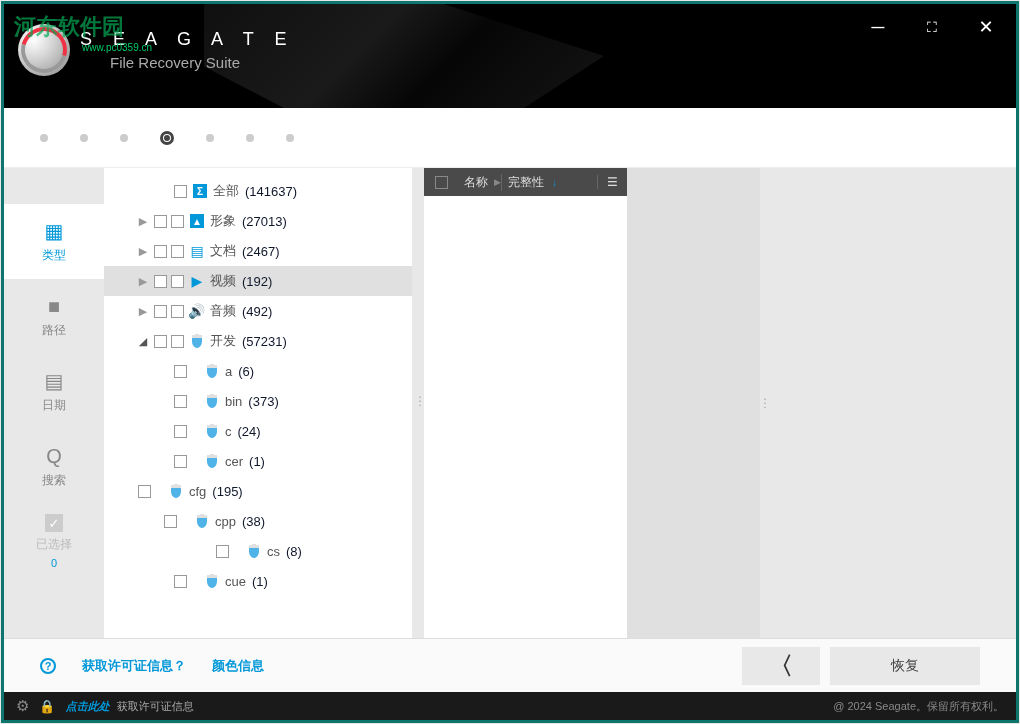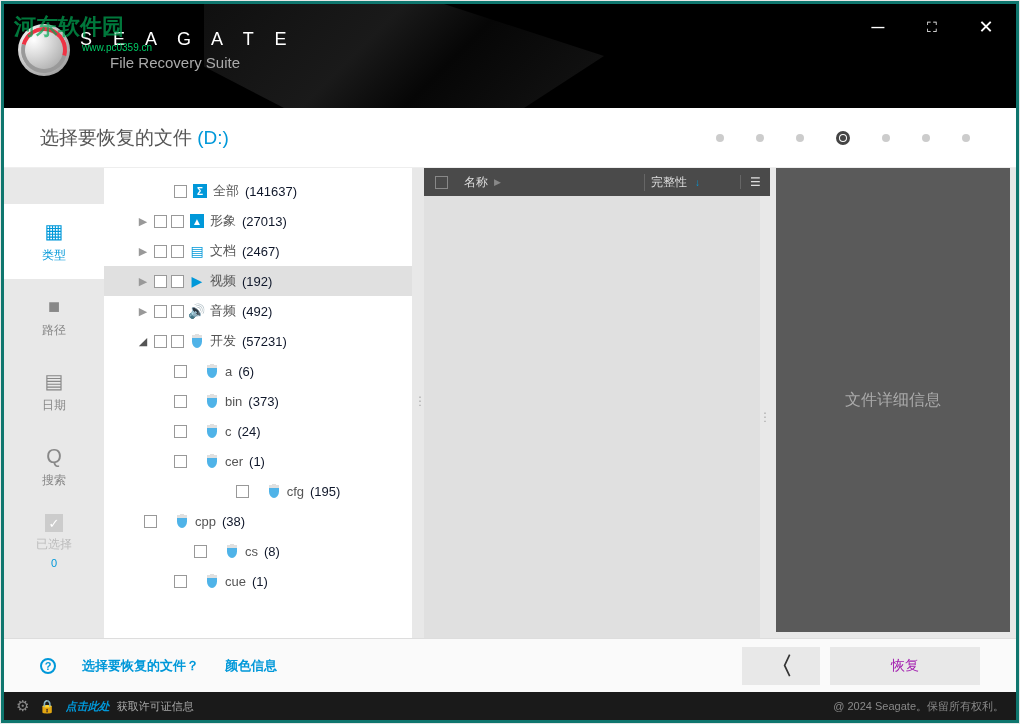--- a/index.html
+++ b/index.html
@@ -55,42 +55,42 @@
 .icon-doc { color: #0098d9; }
 .icon-video { color: #0098d9; }
 .icon-audio { color: #0098d9; }
 .flask { width:10px; height:14px; position:relative; display:inline-block; }
 .flask::before { content:''; position:absolute; top:0; left:3px; width:4px; height:5px; background:#e0e0e0; }
 .flask::after { content:''; position:absolute; bottom:0; left:0; width:10px; height:10px; background:#4fb3e8; border-radius:0 0 50% 50%; border-top:3px solid #e0e0e0; }
 
 .splitter { width: 12px; background: #e8e8e8; position: relative; cursor: col-resize; }
 .splitter::after { content: '⋮'; position: absolute; left: 2px; top: 48%; color: #aaa; font-size: 12px; }
 
-.list-panel { width: 346px; background: #fff; display: flex; flex-direction: column; }
+.list-panel { width: 346px; background: #fff; display: flex; flex-direction: row; }
 .list-header { height: 28px; background: #4a4a4a; display: flex; align-items: center; color: #ddd; font-size: 12px; }
 .lh-check { width: 34px; display: flex; align-items: center; justify-content: center; }
 .lh-check .checkbox { border-color: #888; background: #4a4a4a; }
 .lh-name { flex: 1; padding-left: 6px; display: flex; align-items: center; gap: 6px; }
 .lh-integ { width: 96px; display: flex; align-items: center; gap: 8px; padding-left: 6px; border-left: 1px solid #666; }
 .lh-menu { width: 30px; display: flex; align-items: center; justify-content: center; border-left: 1px solid #666; }
 .sort-arr { color: #0098d9; font-size: 10px; }
 .list-body { flex: 1; background: #e0e0e0; position: relative; }
 .list-splitter { width: 10px; background: #e8e8e8; height: 100%; position: absolute; right: 0; top: 0; cursor: col-resize; display:flex; align-items:center; justify-content:center; color:#aaa; font-size:12px; }
 
 .preview-col { flex: 1; display: flex; flex-direction: column; gap: 6px; padding-right: 6px; padding-bottom: 6px; margin-left: 6px; }
 .preview-top { flex: 1.7; background: #8a8a8a; display: flex; flex-direction: column; align-items: center; justify-content: center; color: #444; font-size: 16px; line-height: 1.7; }
 .preview-bottom { flex: 1; background: #5a5a5a; display: flex; align-items: center; justify-content: center; color: #aaa; font-size: 16px; }
 
 
 .footer1 { height: 54px; background: #fafafa; display: flex; align-items: center; padding: 0 36px; justify-content: space-between; border-top: 1px solid #ddd; }
 .help-links { display: flex; align-items: center; gap: 26px; color: #0098d9; font-size: 13px; }
 .help-icon { width: 16px; height: 16px; border-radius: 50%; border: 2px solid #0098d9; color: #0098d9; display: flex; align-items: center; justify-content: center; font-size: 11px; font-weight: bold; }
 .nav-buttons { display: flex; gap: 10px; }
 .nav-btn { width: 78px; height: 38px; background: #e8e8e8; display: flex; align-items: center; justify-content: center; cursor: pointer; font-size: 24px; color: #333; }
-.nav-btn.recover { width: 150px; font-size: 14px; color: #a21caf; cursor: default; }
+.nav-btn.recover { width: 150px; font-size: 14px; color: #404040; cursor: default; }
 
 
 .footer2 { height: 28px; background: #1a1a1a; display: flex; align-items: center; padding: 0 12px; color: #aaa; font-size: 11px; justify-content: space-between; }
 .status-left { display: flex; align-items: center; gap: 10px; }
 .gear { color: #888; font-size: 15px; }
 .lock-icn { color: #e85; font-size: 13px; }
 .click-here { color: #0098d9; font-weight: bold; font-style: italic; }
 .copyright { color: #888; }
 
 
@@ -114,24 +114,20 @@
       </div>
     </div>
     <div class="win-controls">
       <div class="win-btn">─</div>
       <div class="win-btn" style="font-size:14px;">⛶</div>
       <div class="win-btn">✕</div>
     </div>
   </div>
 
   <div class="subheader">
-    <div class="page-title">
-      <span>选择要恢复的文件</span>
-      <span class="drive-letter">(D:)</span>
-    </div>
     <div class="steps">
       <div class="step-dot"></div>
       <div class="step-dot"></div>
       <div class="step-dot"></div>
       <div class="step-dot active"></div>
       <div class="step-dot"></div>
       <div class="step-dot"></div>
       <div class="step-dot"></div>
     </div>
   </div>
@@ -242,37 +238,37 @@
     <span class="tree-count">(24)</span>
             </div>
             <div class="tree-row" style="padding-left: 70px;">
     <span class="checkbox"></span>
     <span class="tree-icon" style="margin-left:18px;">
                 <span class="flask"></span>
               </span>
     <span class="tree-label">cer</span>
     <span class="tree-count">(1)</span>
             </div>
-            <div class="tree-row" style="padding-left: 70px; justify-content: center;">
+            <div class="tree-row" style="padding-left: 34px;">
     <span class="checkbox"></span>
     <span class="tree-icon" style="margin-left:18px;">
                 <span class="flask"></span>
               </span>
     <span class="tree-label">cfg</span>
     <span class="tree-count">(195)</span>
             </div>
-            <div class="tree-row" style="padding-left: 40px;">
+            <div class="tree-row" style="padding-left: 60px;">
     <span class="checkbox"></span>
     <span class="tree-icon" style="margin-left:18px;">
                 <span class="flask"></span>
               </span>
     <span class="tree-label">cpp</span>
     <span class="tree-count">(38)</span>
             </div>
-            <div class="tree-row" style="padding-left: 90px;">
+            <div class="tree-row" style="padding-left: 90px; margin-left: 22px;">
     <span class="checkbox"></span>
     <span class="tree-icon" style="margin-left:18px;">
                 <span class="flask"></span>
               </span>
     <span class="tree-label">cs</span>
     <span class="tree-count">(8)</span>
             </div>
             <div class="tree-row" style="padding-left: 70px;">
     <span class="checkbox"></span>
     <span class="tree-icon" style="margin-left:18px;">
@@ -301,30 +297,27 @@
           <span class="sort-arr">↓</span>
         </div>
         <div class="lh-menu">☰</div>
       </div>
       <div class="list-body">
         <div class="list-splitter">⋮</div>
       </div>
     </div>
 
     <div class="preview-col">
-      <div class="preview-bottom">
-        <div>文件详细信息</div>
-      </div>
     </div>
   </div>
 
   <div class="footer1">
     <div class="help-links">
       <span class="help-icon">?</span>
-      <a style="font-weight:bold;cursor:pointer;">选择要恢复的文件？</a>
+      <a style="font-weight:bold;cursor:pointer;">获取许可证信息？</a>
       <a style="font-weight:bold;cursor:pointer;">颜色信息</a>
     </div>
     <div class="nav-buttons">
       <div class="nav-btn">
           <span style="font-weight:bold;">〈</span>
         </div>
       <div class="nav-btn recover">恢复</div>
     </div>
   </div>
 

